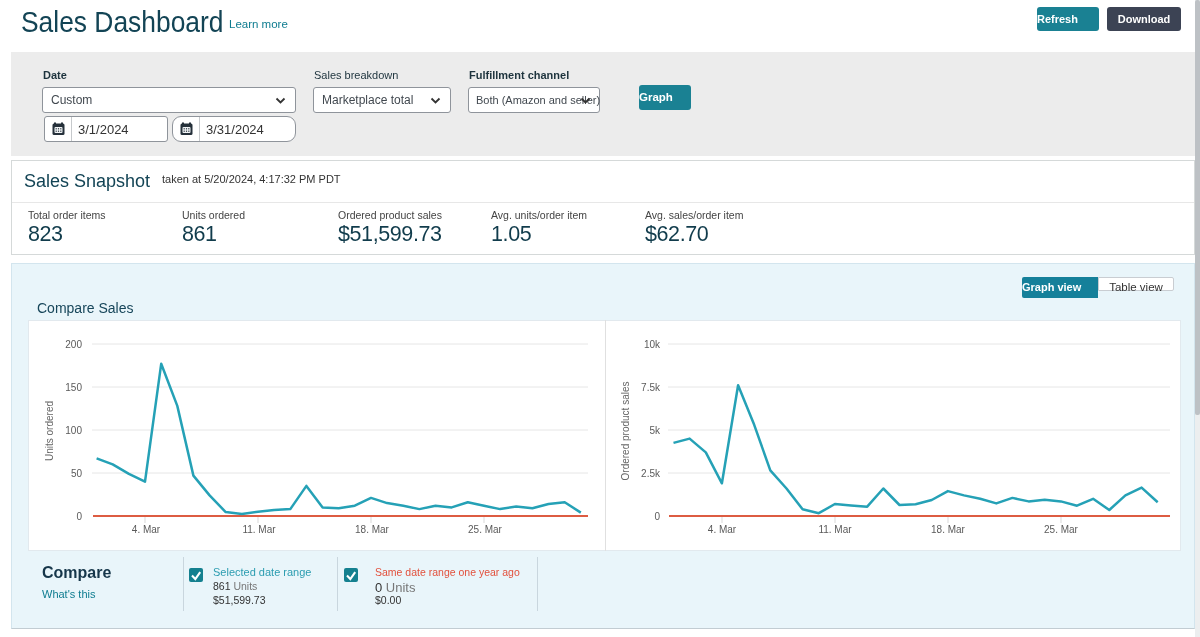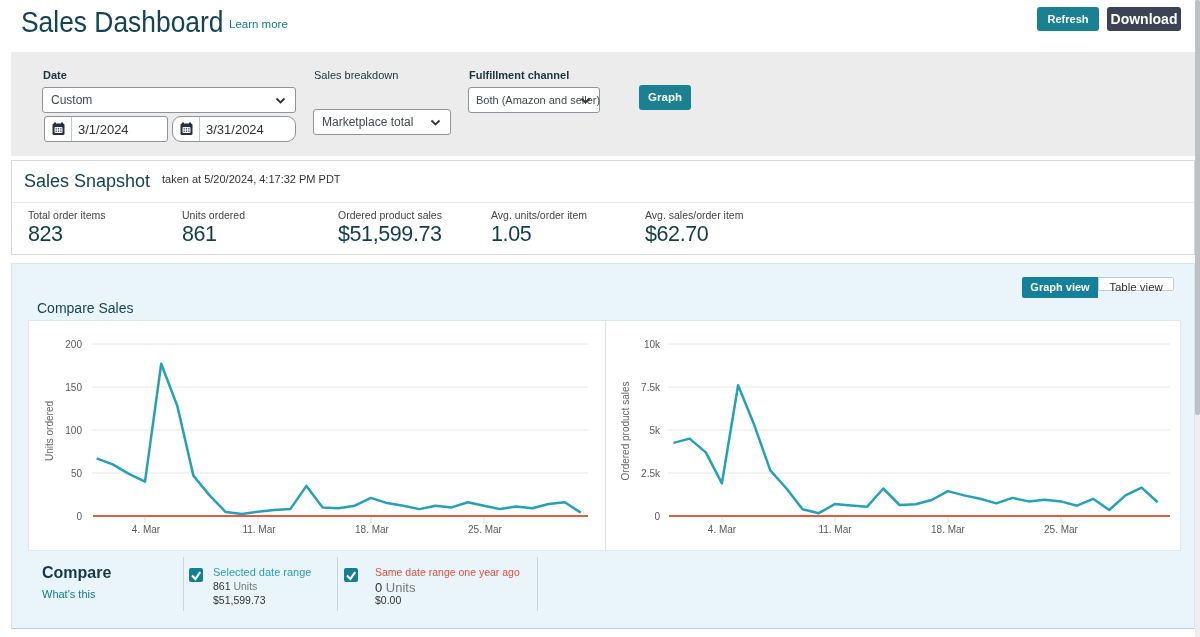--- a/index.html
+++ b/index.html
@@ -1,27 +1,27 @@
 <!DOCTYPE html>
 <html><head>
 <meta charset="utf-8">
 <style>
 * { margin:0; padding:0; box-sizing:border-box; }
 html,body { width:1200px; height:637px; background:#fff; font-family:"Liberation Sans", sans-serif; overflow:hidden; position:relative; }
 .abs { position:absolute; }
-.teal-btn { background:#1a8193; color:#fff; font-weight:bold; text-align:center; border-radius:3px; }
+.teal-btn { background:#1a8193; color:#fff; font-weight:bold; border-radius:3px; }
 .sel { background:#fff; border:1px solid #8f949b; border-radius:3px; font-size:12px; color:#41484f; white-space:nowrap; }
 </style>
 </head>
 <body>
 
 <div class="abs" style="left:21px; top:6px; font-size:30px; line-height:32px; color:#134455; transform:scaleX(0.88); transform-origin:0 0; white-space:nowrap;">Sales Dashboard</div>
 <a class="abs" style="left:229px; top:18px; font-size:11.5px; color:#0e7c90; text-decoration:none;">Learn more</a>
 <div class="abs teal-btn" style="left:1037px; top:7px; width:62px; height:24px; font-size:11px; line-height:24px;">Refresh</div>
-<div class="abs" style="left:1107px; top:7px; width:74px; height:24px; font-size:14px; line-height:24px; background:#3c4354; color:#fff; font-weight:bold; text-align:center; border-radius:3px;">Download</div>
+<div class="abs" style="left:1107px; top:7px; width:74px; height:24px; font-size:11px; line-height:24px; background:#3c4354; color:#fff; font-weight:bold; text-align:center; border-radius:3px;">Download</div>
 
 <div class="abs" style="left:11px; top:52px; width:1184px; height:104px; background:#ececec;"></div>
 <div class="abs" style="left:43px; top:69px; font-size:11px; font-weight:bold; color:#1d333d;">Date</div>
 <div class="abs sel" style="left:42px; top:87px; width:254px; height:26px; line-height:24px; padding-left:8px;">Custom
   <svg class="abs" style="right:9px; top:8px;" width="11" height="10" viewBox="0 0 11 10">
       <path d="M1.5 2.5 L5.5 6.5 L9.5 2.5" fill="none" stroke="#333" stroke-width="1.8"></path>
     </svg>
 </div>
 
 <div class="abs sel" style="left:44px; top:116px; width:124px; height:26px;">
@@ -55,21 +55,21 @@
         <rect x="3.6" y="8.6" width="1.2" height="1.2"></rect>
         <rect x="5.9" y="8.6" width="1.2" height="1.2"></rect>
         <rect x="8.2" y="8.6" width="1.2" height="1.2"></rect>
       </g>
     </svg>
   <div class="abs" style="left:26px; top:0; width:1px; height:24px; background:#c6c9cc;"></div>
   <div class="abs" style="left:33px; top:5px; font-size:13px; color:#333;">3/31/2024</div>
 </div>
 
 <div class="abs" style="left:314px; top:69px; font-size:11px; font-weight:normal; color:#1d333d;">Sales breakdown</div>
-<div class="abs sel" style="left:313px; top:87px; width:138px; height:26px; line-height:24px; padding-left:8px;margin-top:22px;">Marketplace total
+<div class="abs sel" style="left:313px; top:87px; width:138px; height:26px; line-height:24px; padding-left:8px;">Marketplace total
   <svg class="abs" style="right:9px; top:8px;" width="11" height="10" viewBox="0 0 11 10">
       <path d="M1.5 2.5 L5.5 6.5 L9.5 2.5" fill="none" stroke="#333" stroke-width="1.8"></path>
     </svg>
 </div>
 
 <div class="abs" style="left:469px; top:69px; font-size:11px; font-weight:bold; color:#1d333d;">Fulfillment channel</div>
 <div class="abs sel" style="left:468px; top:87px; width:132px; height:26px; line-height:24px; padding-left:7px; font-size:11px;">Both (Amazon and seller)
   <svg class="abs" style="right:8px; top:8px;" width="11" height="10" viewBox="0 0 11 10">
       <path d="M1.5 2.5 L5.5 6.5 L9.5 2.5" fill="none" stroke="#333" stroke-width="1.8"></path>
     </svg>

